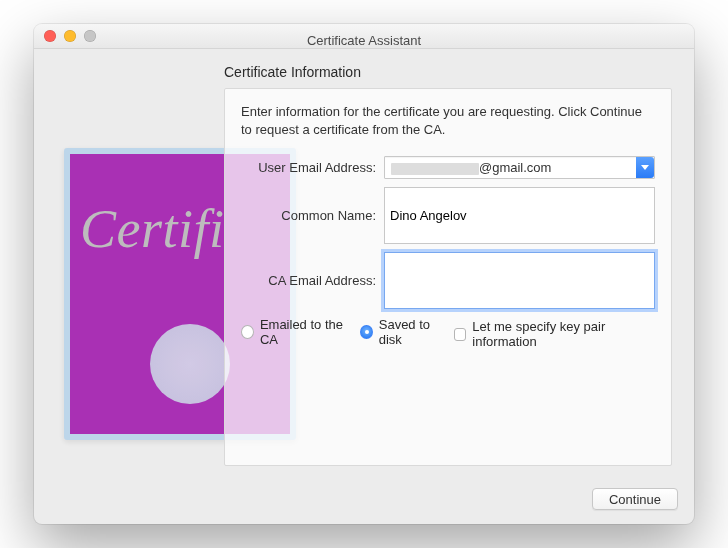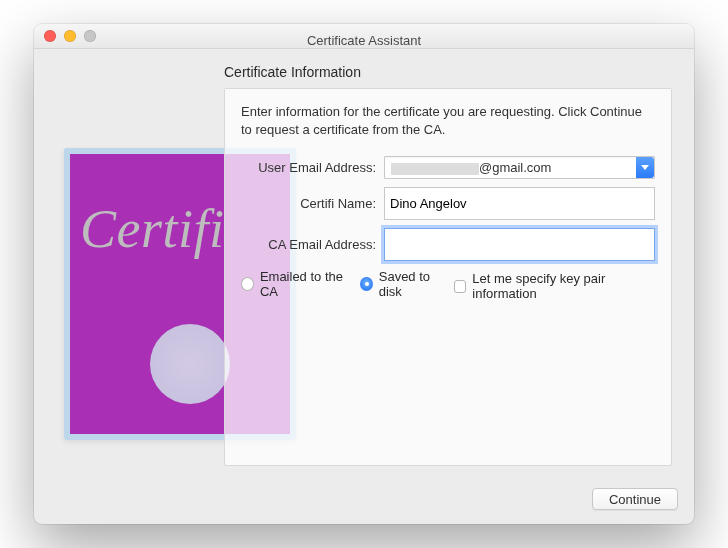--- a/index.html
+++ b/index.html
@@ -179,21 +179,21 @@
     left: 5px;
     top: 8px;
     border-left: 4px solid transparent;
     border-right: 4px solid transparent;
     border-top: 5px solid #fff;
   }
   input.text {
     flex: 1;
     height: 19px;
     font-size: 13px;
-    padding: 6px 5px;
+    padding: 18px 5px;
     background: #fff;
     border: 1px solid #c8c8c8;
     outline: none;
     font-family: inherit;
   }
   input.text.focus {
     border: 1px solid #78a8f0;
     box-shadow: 0 0 0 3px rgba(80,150,255,0.4);
   }
   .radio {
@@ -285,21 +285,21 @@
           <div class="combo">
             <div class="val">
               <span class="redact"></span><span>@gmail.com</span>
             </div>
             <div class="caret"></div>
           </div>
         </div>
       </div>
 
       <div class="row">
-        <div class="lbl">Certifi Name:</div>
+        <div class="lbl">Common Name:</div>
         <div class="fld">
           <input class="text" type="text" value="Dino Angelov" style="">
         </div>
       </div>
 
       <div class="row">
         <div class="lbl">CA Email Address:</div>
         <div class="fld">
           <input class="text focus" type="text" value="" style="">
         </div>

